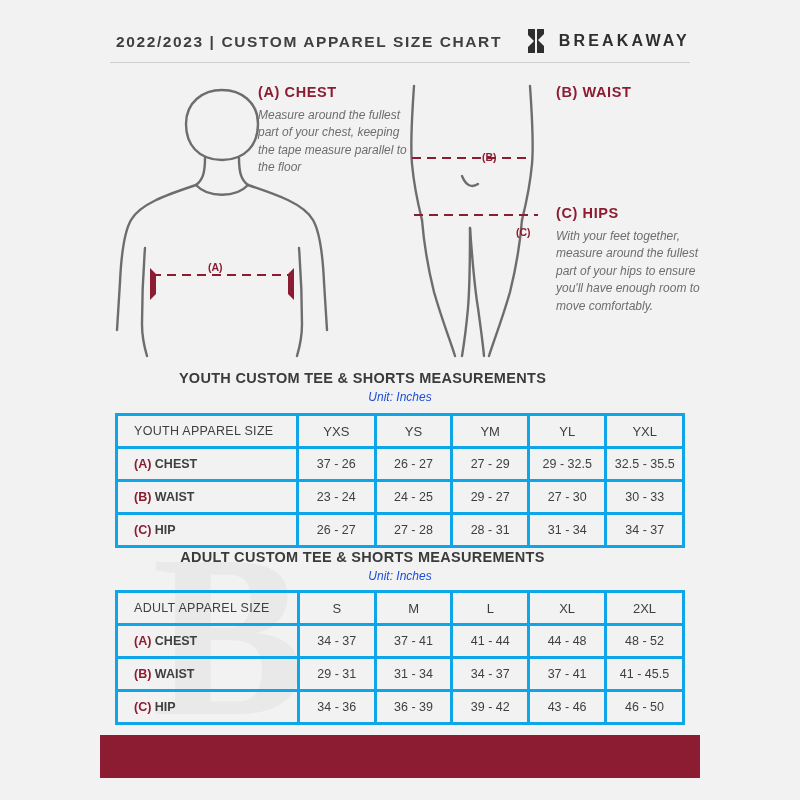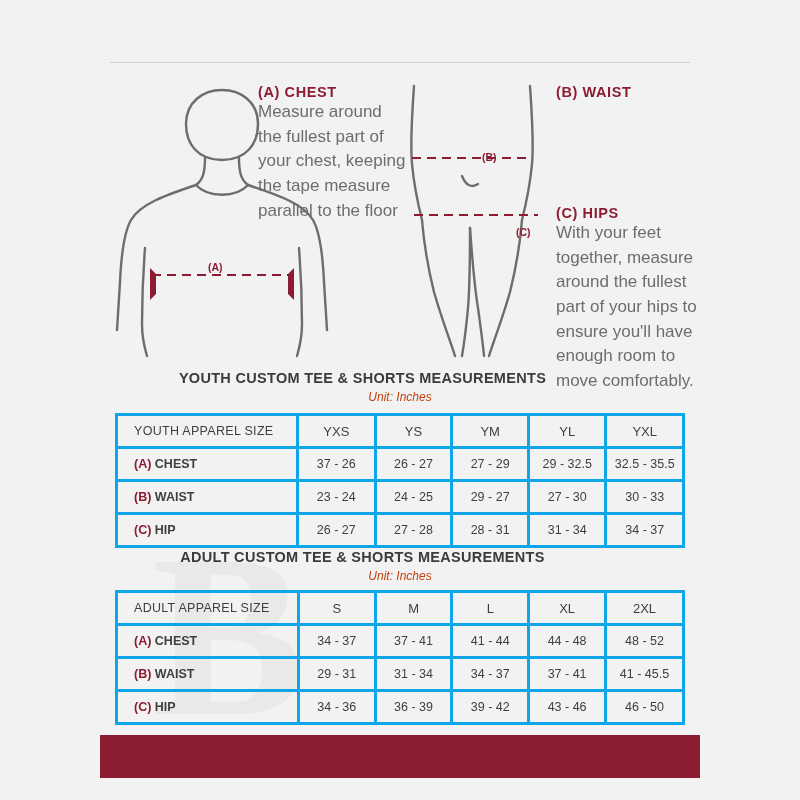--- a/index.html
+++ b/index.html
@@ -89,23 +89,25 @@
     width: 800px;
     height: 290px;
   }
   .callout-title {
     font-size: 14.5px;
     font-weight: bold;
     color: #8c1c32;
     letter-spacing: 0.6px;
   }
   .callout-body {
-    font-size: 17px;
+    font-size: 12px;
+    font-style: italic;
     color: #6d6d6d;
     line-height: 1.45;
+    margin-top: 7px;
   }
   .callout-a { position: absolute; left: 258px; top: 16px; width: 150px; }
   .callout-b { position: absolute; left: 556px; top: 16px; width: 145px; }
   .callout-c { position: absolute; left: 556px; top: 137px; width: 145px; }
   .marker {
     position: absolute;
     font-size: 10.5px;
     font-weight: bold;
     color: #8c1c32;
   }
@@ -121,21 +123,21 @@
     font-weight: bold;
     color: #3b3b3b;
     letter-spacing: 0.3px;
   }
   .sect-unit {
     position: absolute;
     width: 800px;
     text-align: center;
     font-size: 12px;
     font-style: italic;
-    color: #c2410c;
+    color: #1d4ed8;
   }
   
   table.size {
     position: absolute;
     border-collapse: collapse;
     width: 570px;
     left: 115px;
     background: transparent;
   }
   table.size td, table.size th {
@@ -178,20 +180,32 @@
   }
 </style>
 </head>
 <body>
 
 <div class="page">
   <div class="sheet"></div>
 
   <div class="watermark">B</div>
 
+  <div class="header">
+    <div class="header-title">2022/2023  |  CUSTOM APPAREL SIZE CHART</div>
+    <div class="brand">
+      <span class="brand-mark">
+        <svg width="22" height="26" viewBox="0 0 22 26">
+          <path d="M3 1 L19 1 L19 6 L13 12 L19 18 L19 25 L3 25 L3 19 L9 13 L3 7 Z" fill="#2e2e2e"></path>
+          <path d="M11 0 L11 26" stroke="#f2f2f2" stroke-width="2"></path>
+        </svg>
+      </span>
+      <span class="brand-name">BREAKAWAY</span>
+    </div>
+  </div>
   <div class="header-rule"></div>
 
   <div class="illo">
     <svg width="800" height="290" viewBox="0 0 800 290">
 
       <g fill="none" stroke="#6d6d6d" stroke-width="2.4" stroke-linecap="round" stroke-linejoin="round">
         <path d="M186 56 C186 34 203 22 222 22 C241 22 258 34 258 56 C258 76 246 92 222 92 C198 92 186 76 186 56 Z"></path>
         <path d="M205 90 C205 104 203 112 196 117"></path>
         <path d="M239 90 C239 104 241 112 248 117"></path>
         <path d="M196 117 C166 127 140 136 131 152 C123 166 121 192 120 214"></path>

